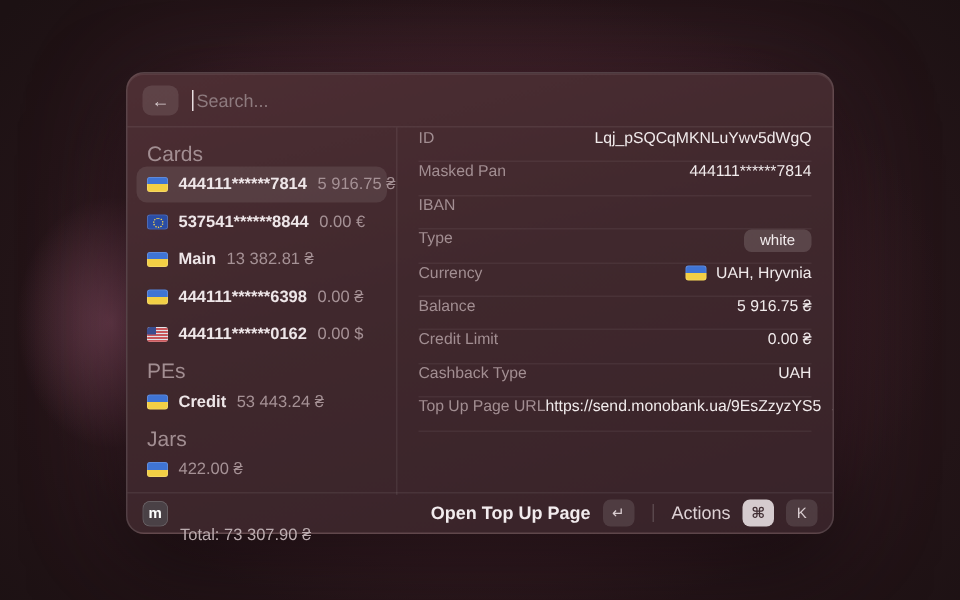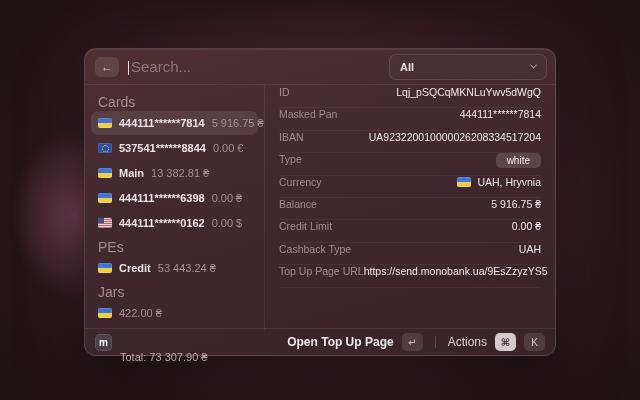--- a/index.html
+++ b/index.html
@@ -24,21 +24,21 @@
     position:absolute;left:84px;top:48px;width:472px;height:308px;
     border-radius:12px;
     background:linear-gradient(165deg,#4d2e33 0%,#40282d 45%,#382329 100%);
     border:1px solid rgba(255,255,255,0.13);
     box-shadow:0 24px 60px rgba(0,0,0,0.55), 0 0 80px rgba(201,95,135,0.16), inset 0 1px 0 rgba(255,255,255,0.07);
   }
   
   .hdr{height:36px;display:flex;align-items:center;padding:0 8px 0 10px;border-bottom:1px solid rgba(255,255,255,0.07);}
   .back{width:24px;height:20px;border-radius:6px;background:rgba(255,255,255,0.10);
     color:#d8cbce;font-size:12px;display:flex;align-items:center;justify-content:center;margin-right:9px;cursor:default;}
-  .search{flex:1;display:flex;align-items:flex-end;font-size:15px;color:#8d7a7e;}
+  .search{flex:1;display:flex;align-items:flex-end;font-size:12px;color:#8d7a7e;}
   .caret{display:inline-block;width:1px;height:14px;background:#e8dde0;margin-right:2px;}
   .dd{width:158px;height:26px;border:1px solid rgba(255,255,255,0.12);border-radius:7px;
     background:rgba(255,255,255,0.02);display:flex;align-items:center;padding:0 10px;margin-left:8px;}
   .dd .ddv{font-size:11px;font-weight:700;color:#ece4e6;}
   .chev{margin-left:auto;width:5px;height:5px;border-right:1.5px solid #b7a6aa;border-bottom:1.5px solid #b7a6aa;
     transform:rotate(45deg) translate(-1px,-1px);}
   
   .bdy{display:flex;height:245px;}
   .left{width:180px;border-right:1px solid rgba(255,255,255,0.07);padding:6px 6px 0;overflow:hidden;}
   .sec-label{font-size:14px;color:#a28e92;padding:5px 7px 3px;line-height:12px;}
@@ -82,24 +82,20 @@
   <div class="window">
 
     <div class="hdr">
       <div class="back">
         <span>←</span>
       </div>
       <div class="search">
         <span class="caret"></span>
         <span>Search...</span>
       </div>
-      <div class="dd">
-        <span class="ddv">All</span>
-        <span class="chev"></span>
-      </div>
     </div>
 
     <div class="bdy">
       <div class="left" id="sidebar">
           <div class="sec-label">Cards</div>
           <div class="row selected">
             <span class="flag ua"></span>
             <span class="rtitle">444111******7814</span>
             <span class="ramt">5 916.75 ₴</span>
           </div>
@@ -143,23 +139,20 @@
             </span>
           </div>
           <div class="drow">
             <span class="dlabel">Masked Pan</span>
             <span class="dvalue">
               <span class="vtext">444111******7814</span>
             </span>
           </div>
           <div class="drow">
             <span class="dlabel">IBAN</span>
-            <span class="dvalue">
-              <span class="vtext">UA923220010000026208334517204</span>
-            </span>
           </div>
           <div class="drow">
             <span class="dlabel">Type</span>
             <span class="dvalue">
               <span class="tag">white</span>
             </span>
           </div>
           <div class="drow">
             <span class="dlabel">Currency</span>
             <span class="dvalue">

